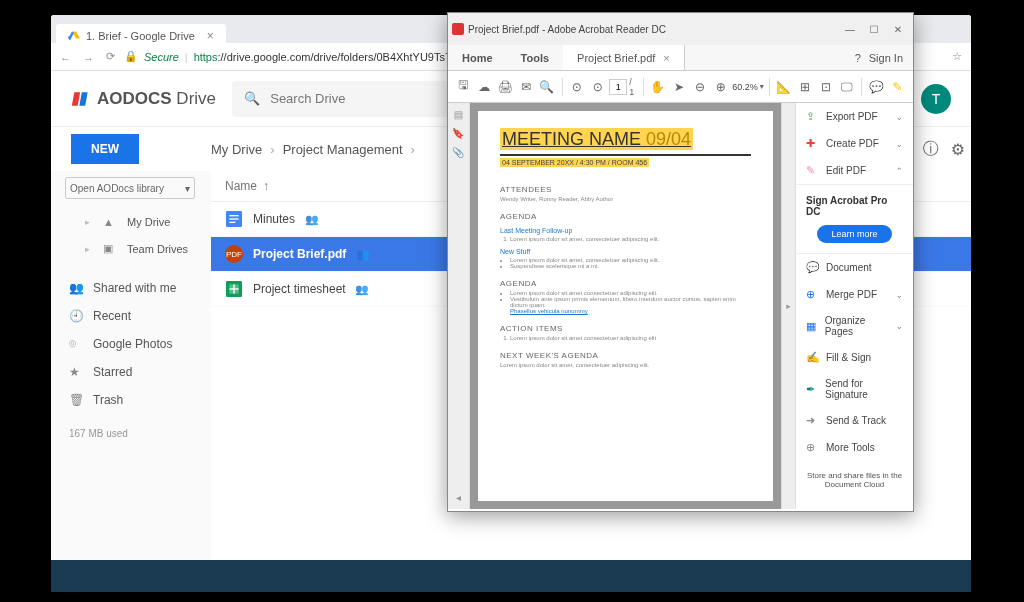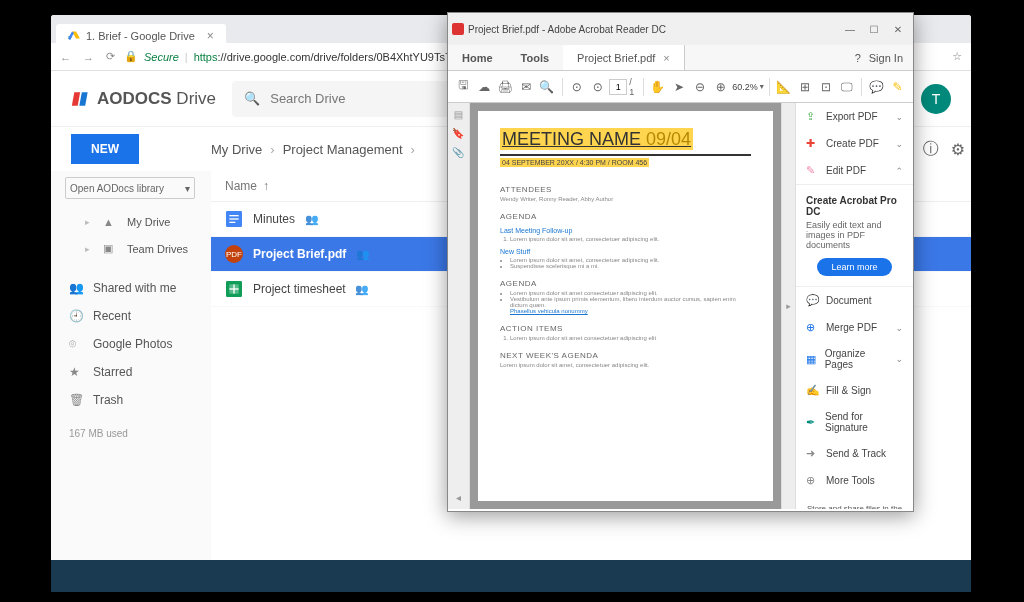--- a/index.html
+++ b/index.html
@@ -354,22 +354,21 @@
           <span>Create PDF</span>
           <span class="caret">⌄</span>
         </div>
       <div class="tool-item">
           <span class="ti-icon" style="color:#f48fb1">✎</span>
           <span>Edit PDF</span>
           <span class="caret">⌃</span>
         </div>
 
       <div class="promo">
-        <div class="ptitle">Create Acrobat Pro DC</div>
-        <div>Easily edit text and images in PDF documents</div>
+        <div class="ptitle">Sign Acrobat Pro DC</div>
         <button class="learn-btn">Learn more</button>
       </div>
 
       <div class="tool-item">
           <span class="ti-icon" style="color:#fbbc04">💬</span>
           <span>Document</span>
         </div>
       <div class="tool-item">
           <span class="ti-icon" style="color:#1a73e8">⊕</span>
           <span>Merge PDF</span>

